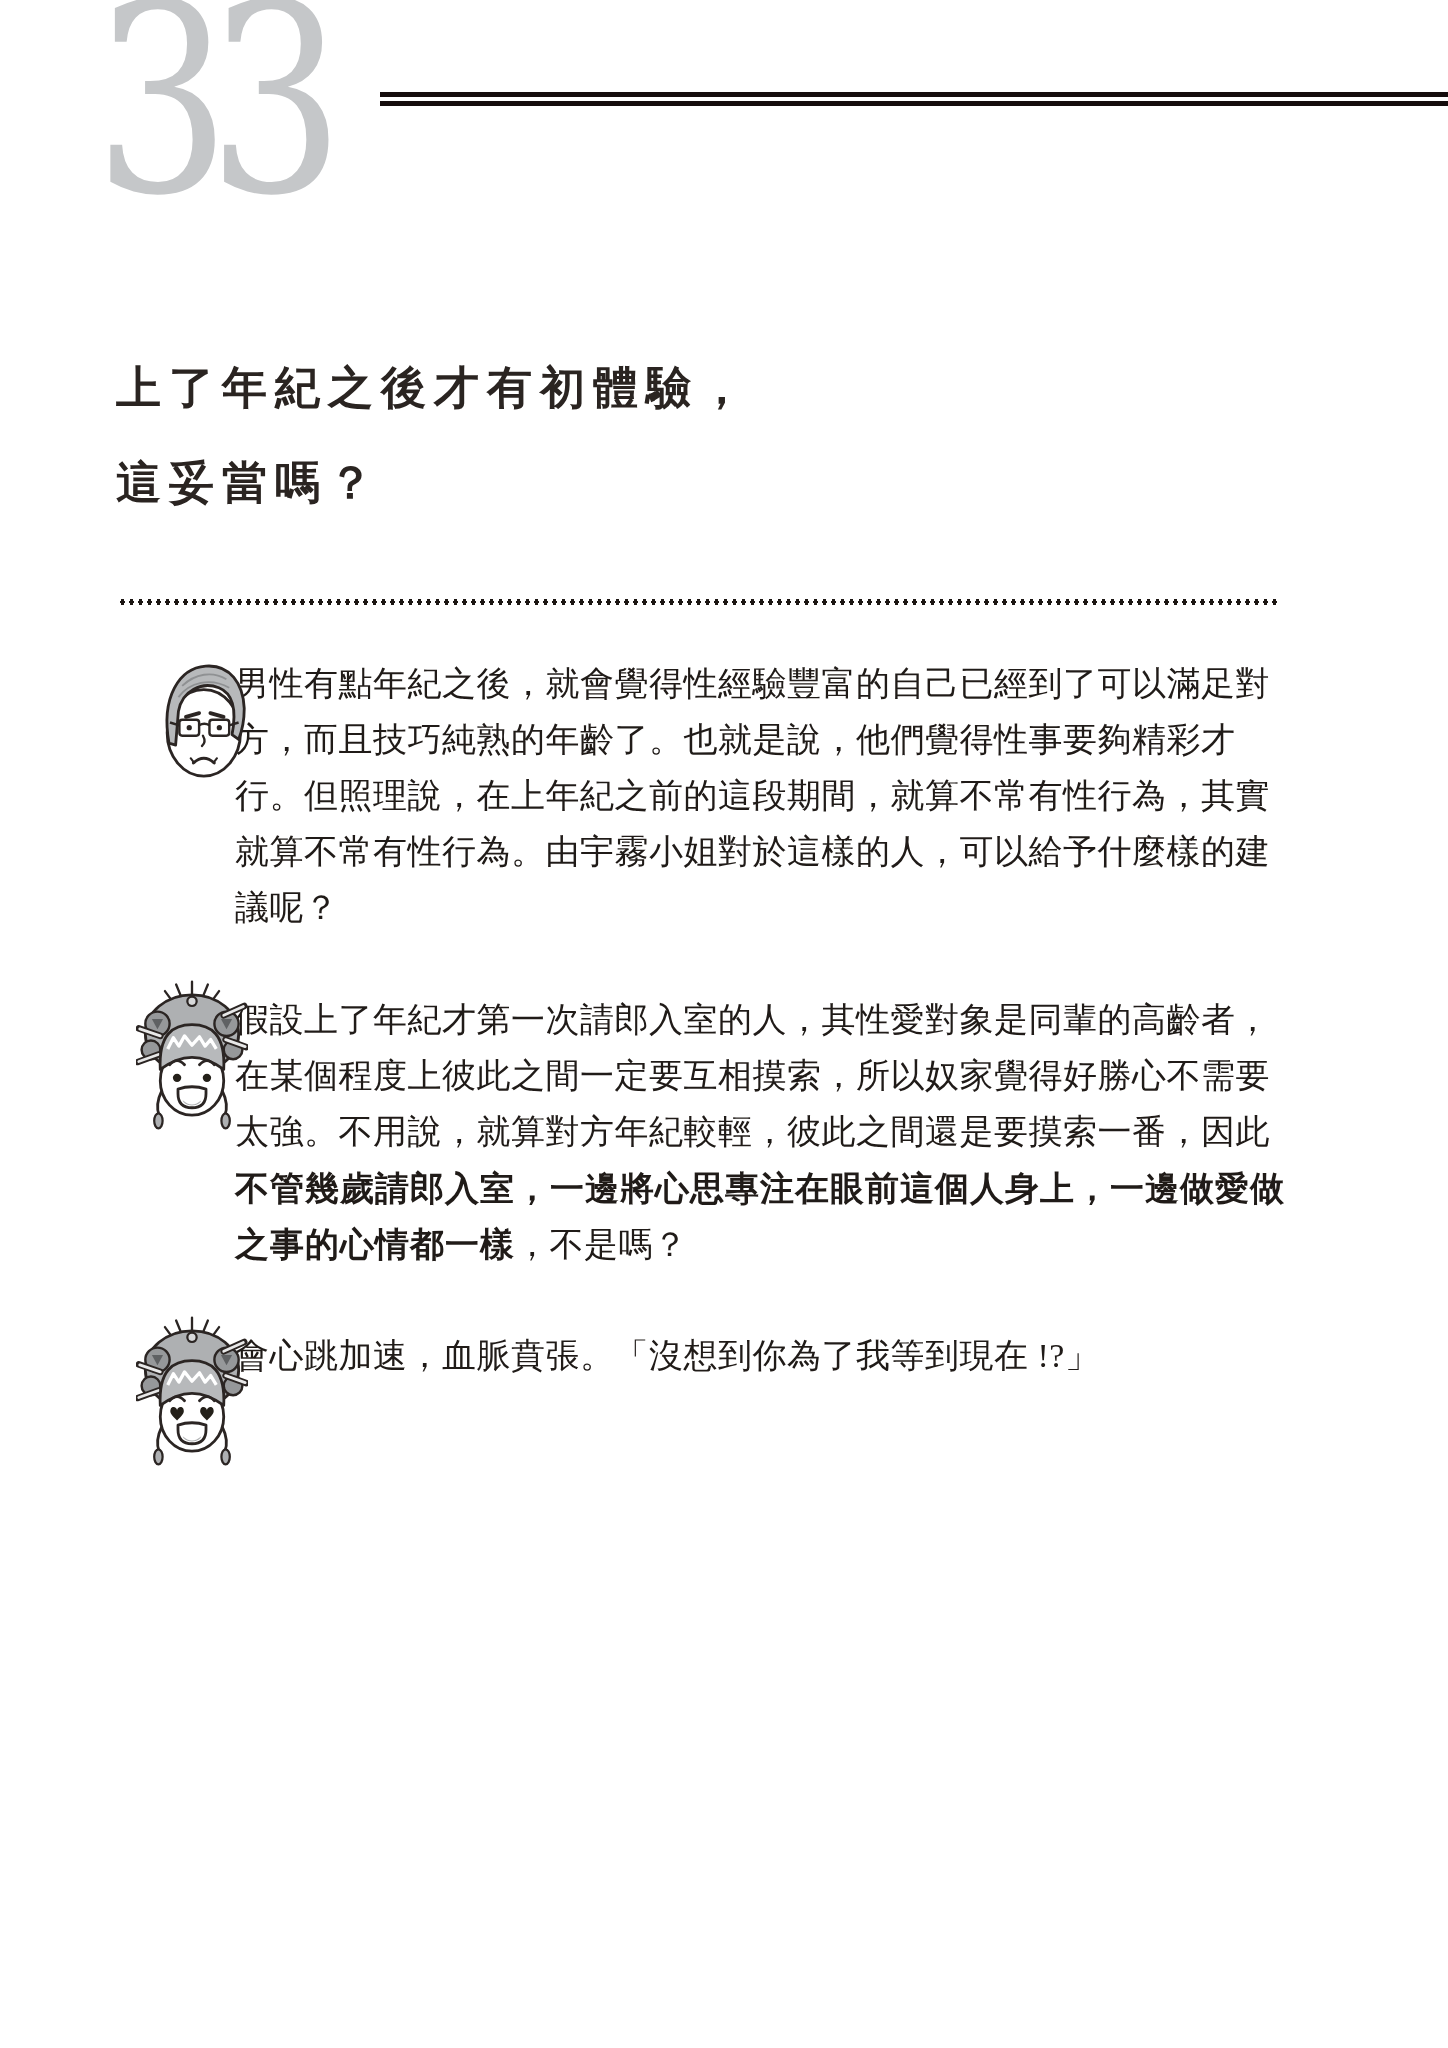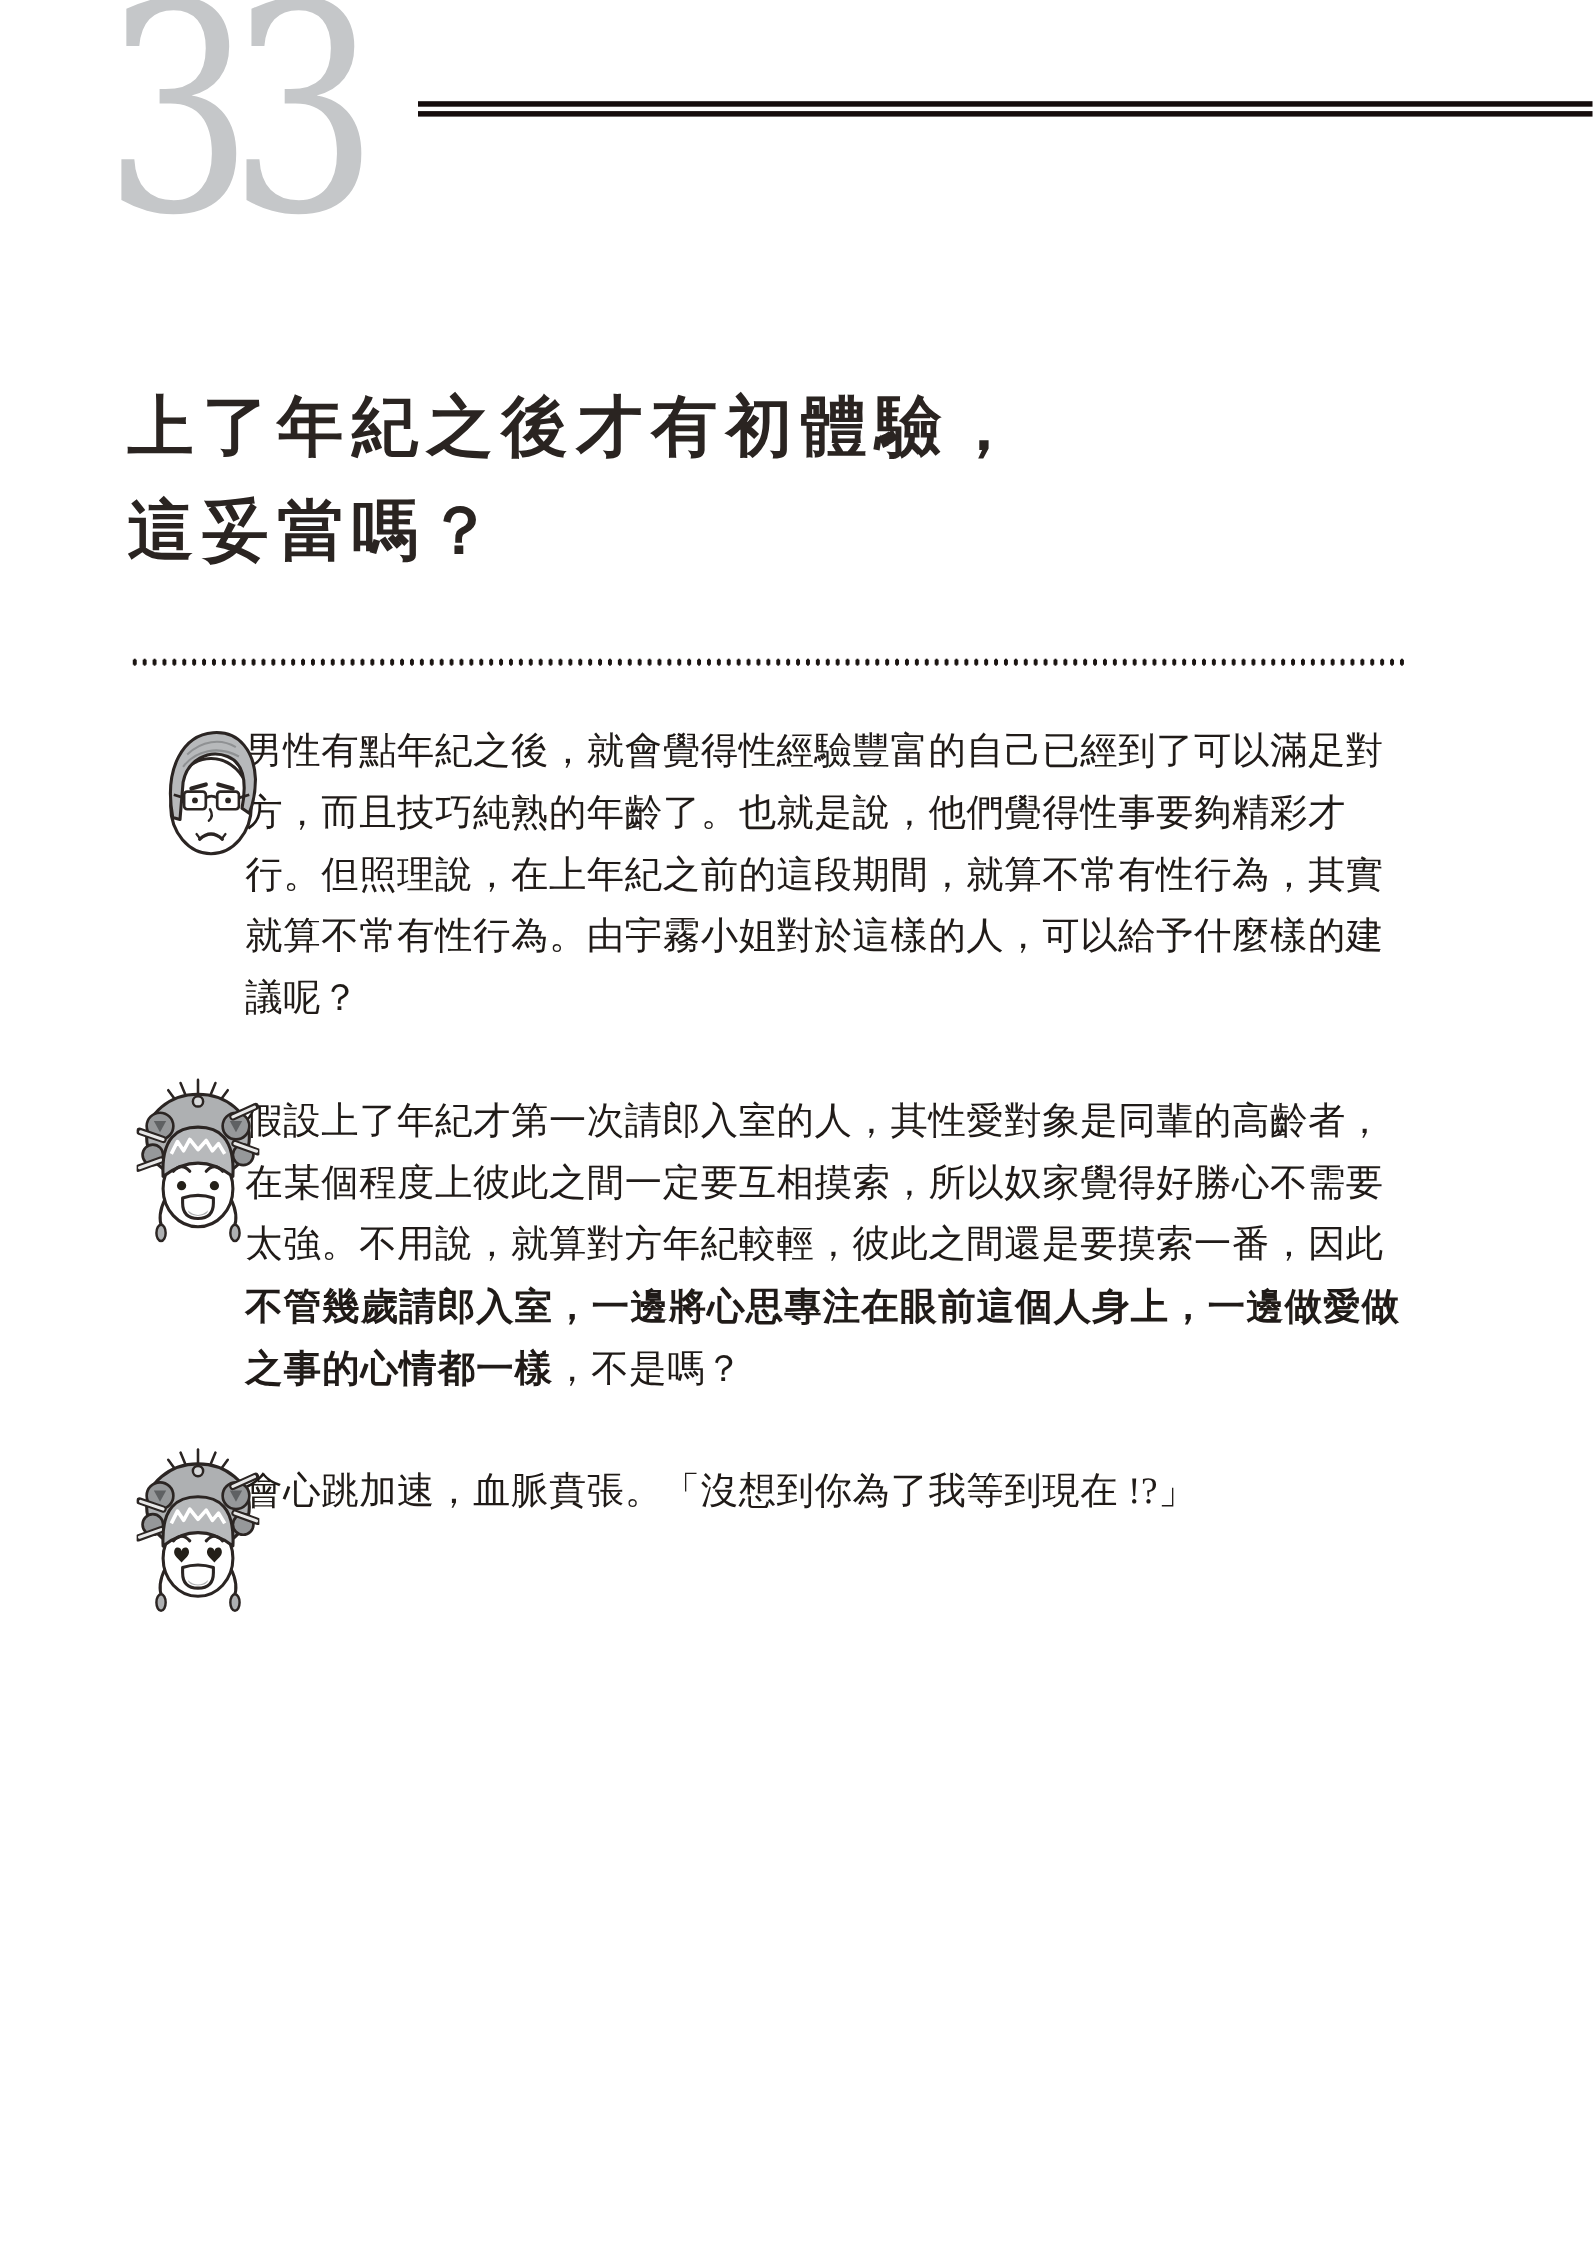--- a/index.html
+++ b/index.html
@@ -28,40 +28,40 @@
   
   .top-rule{position:absolute;left:380px;right:0;top:92px;}
   .top-rule .bar1{height:5px;background:#150d0d;}
   .top-rule .gap{height:4px;}
   .top-rule .bar2{height:5px;background:#150d0d;}
   
   .title{
     position:absolute;
     left:116px;
     top:341px;
-    font-size:60px;
+    font-size:45px;
     font-weight:bold;
     letter-spacing:8px;
     line-height:95px;
     color:#2a2421;
     white-space:nowrap;
   }
   
   .dotted{
     position:absolute;
     left:118px;
     top:597px;
     width:1162px;
     height:10px;
     background-image:radial-gradient(ellipse 2.1px 3.4px at 50% 50%, #1b1512 98%, transparent 100%);
     background-size:9px 10px;
     background-repeat:repeat-x;
   }
   
-  .dialogue{position:absolute;left:108px;top:656px;width:1175px;}
+  .dialogue{position:absolute;left:120px;top:656px;width:1175px;}
   .row{display:flex;align-items:flex-start;margin-bottom:56px;}
   .row:last-child{margin-bottom:0;}
   .avatar-col{flex:0 0 115px;width:115px;position:relative;}
   .avatar-man{display:block;margin-left:34px;margin-top:-4px;}
   .avatar-woman{display:block;margin-left:16px;margin-top:-14px;}
   .text-col{
     flex:1;
     font-size:34px;
     line-height:56px;
     letter-spacing:.5px;

